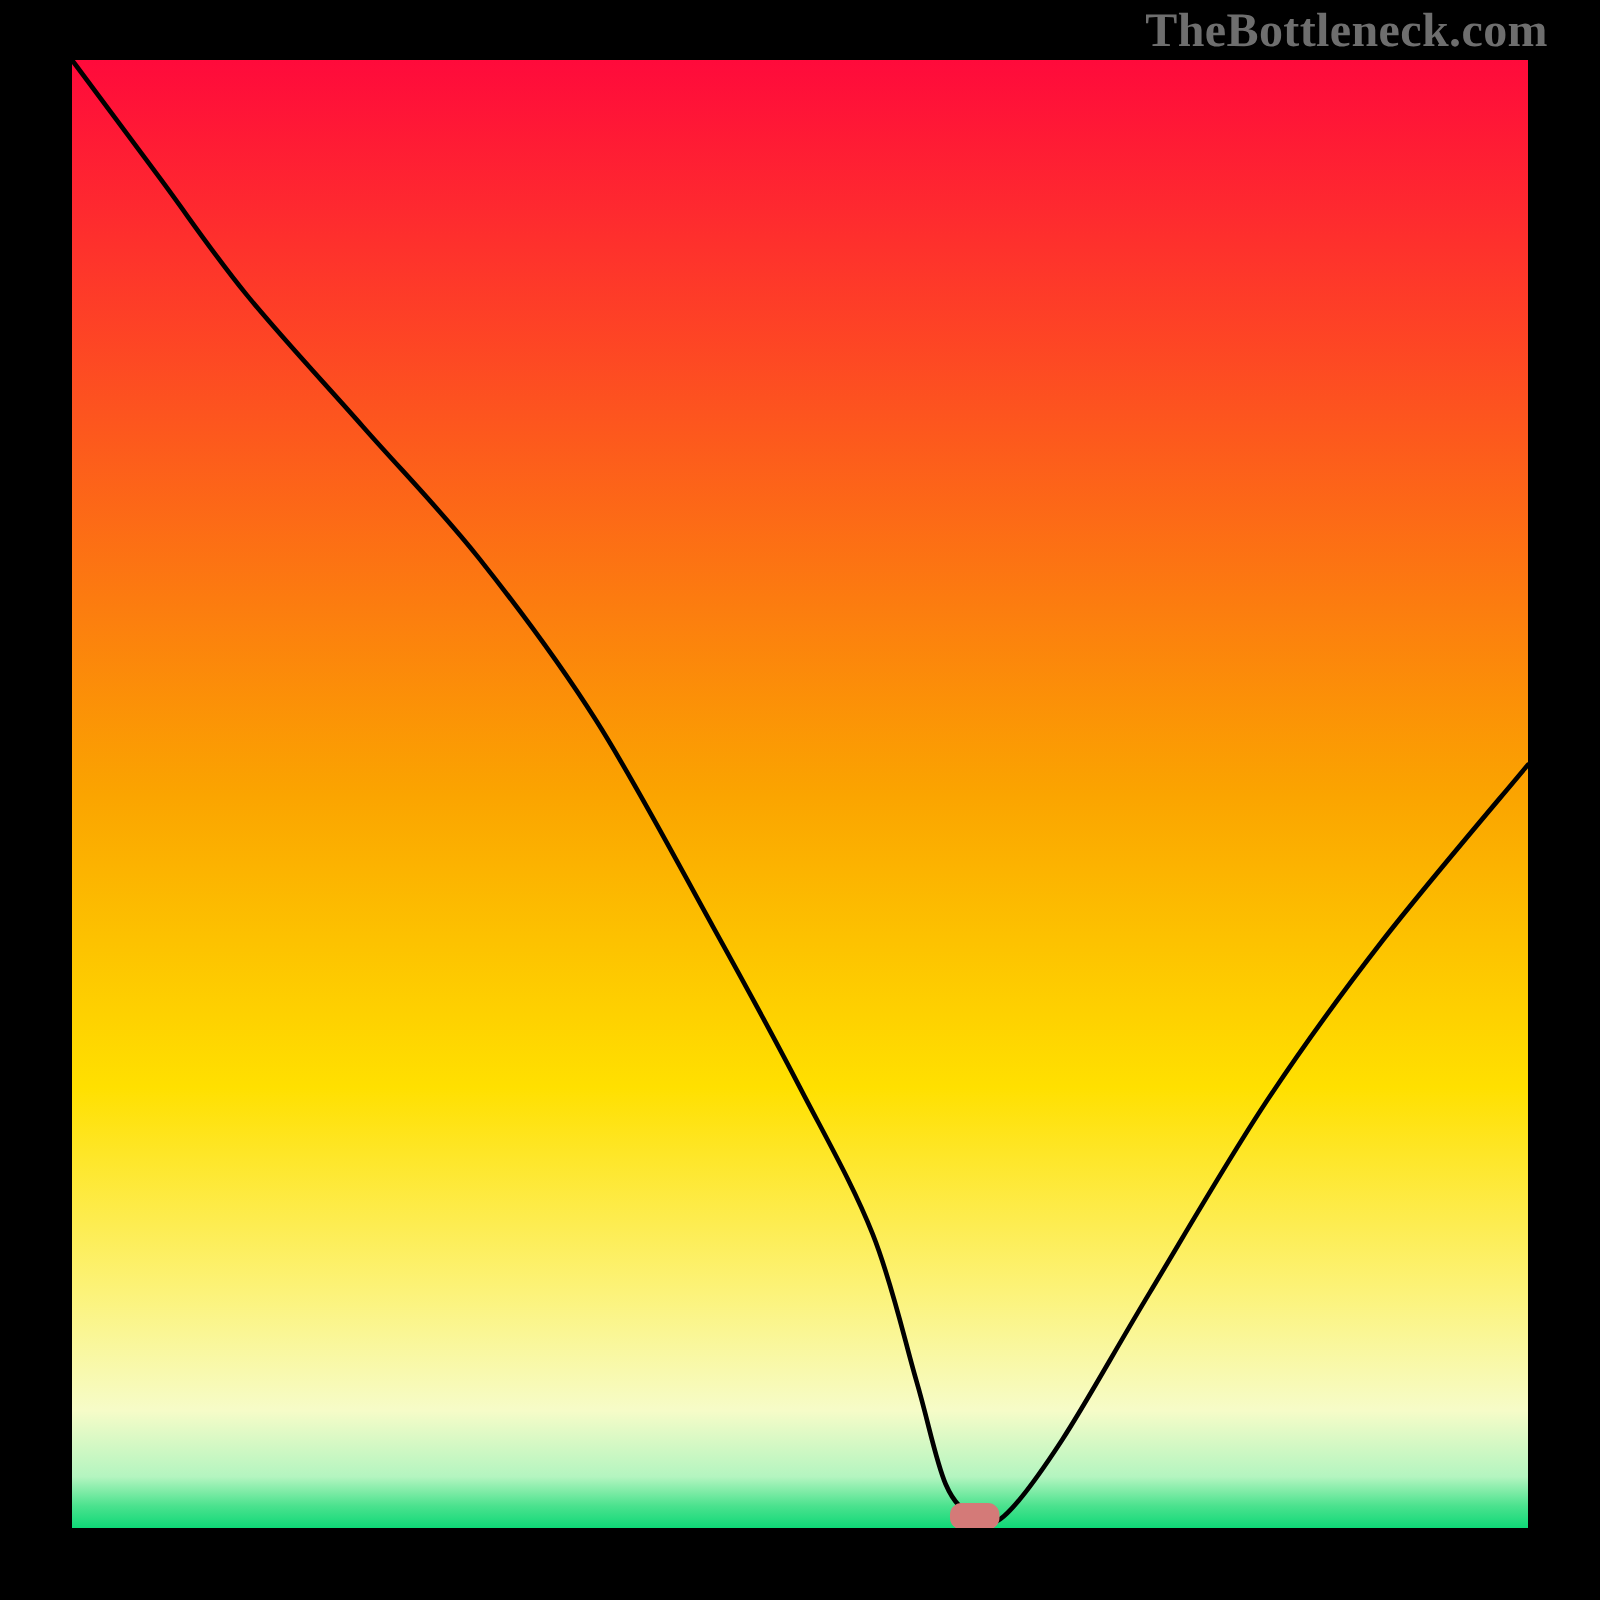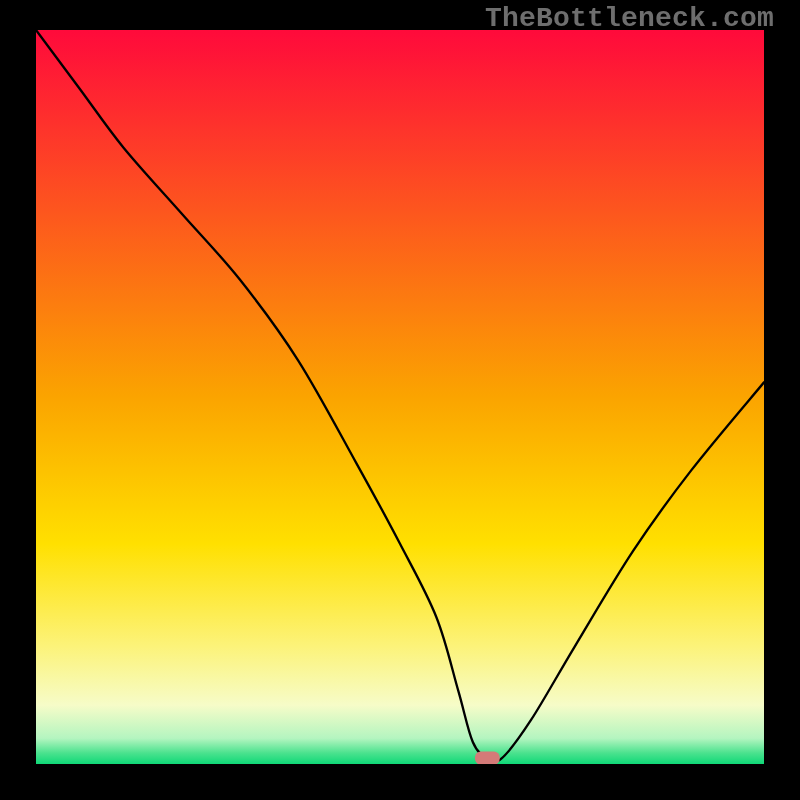--- a/index.html
+++ b/index.html
@@ -20,22 +20,22 @@
   }
   .plot {
     position: relative;
     width: 100%;
     height: 100%;
   }
   .watermark {
     position: absolute;
     top: -27px;
     right: -10px;
-    font-family: Liberation Mono, monospace;
-    font-size: 28px;
+    font-family: Liberation Serif, serif;
+    font-size: 24px;
     font-weight: 600;
     color: #6e6e6e;
     letter-spacing: 0.2px;
   }
   svg {
     display: block;
     width: 100%;
     height: 100%;
   }
 </style>

